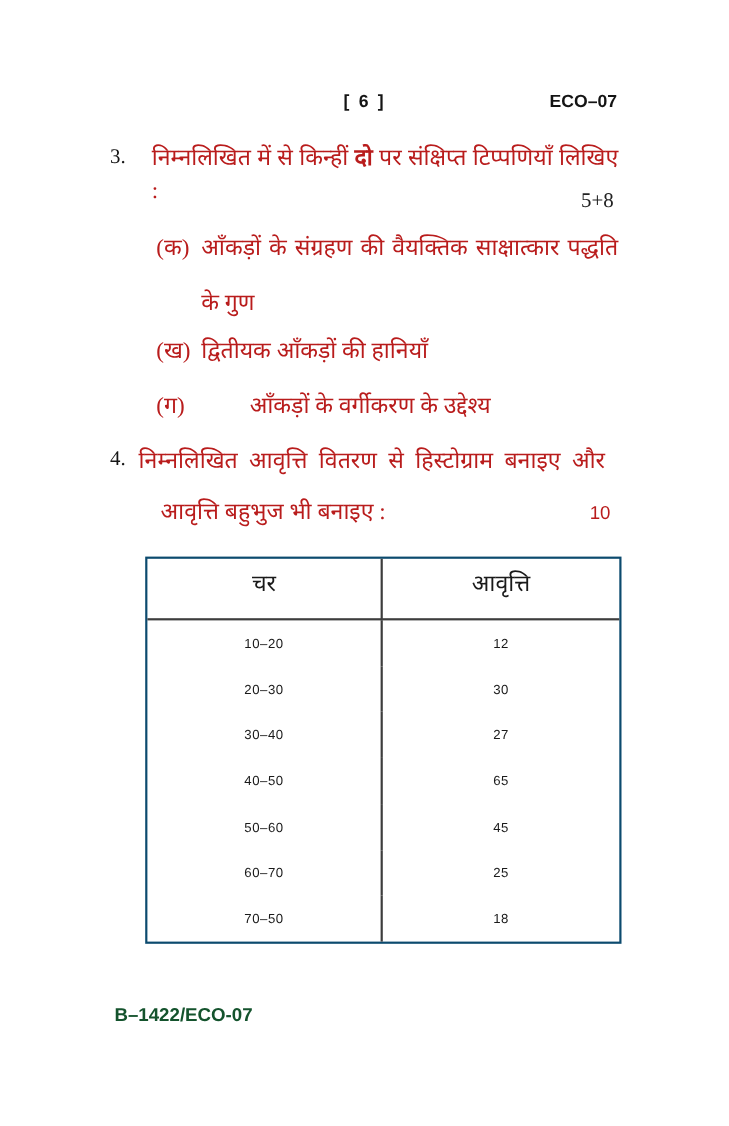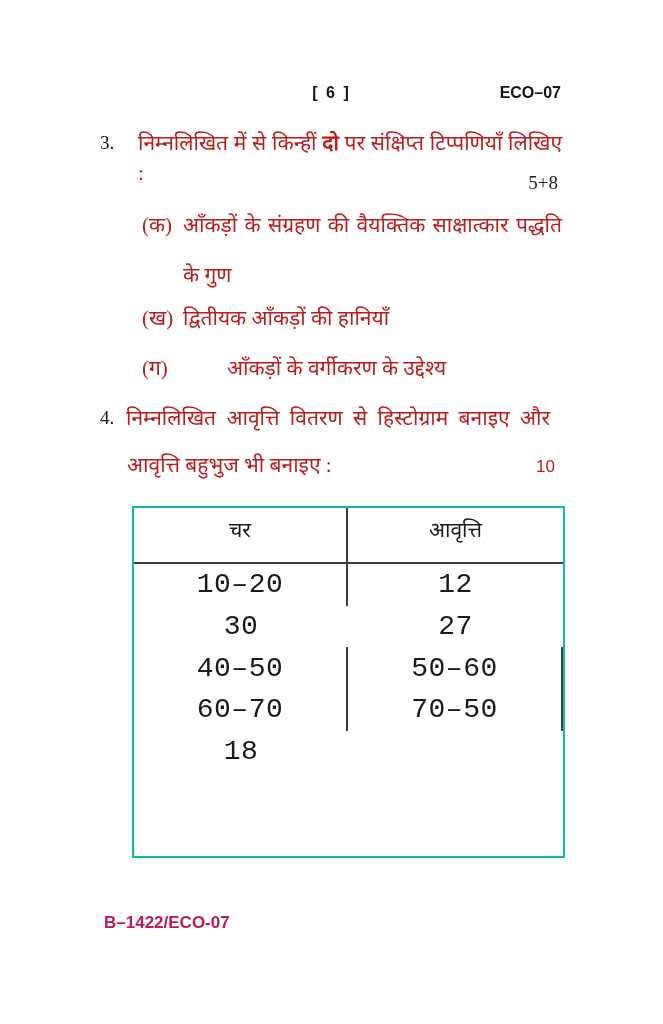--- a/index.html
+++ b/index.html
@@ -39,47 +39,47 @@
     font-size: 19px; color: #222222;
   }
   .marks-sans {
     font-family: "Liberation Sans", sans-serif;
     font-size: 17px; color: #b91c1c;
   }
 
   
   .freq-table {
     left: 132px; top: 506px; width: 433px; height: 352px;
-    border: 2px solid #14b8a6;
+    border: 2px solid #0c4a6e;
     display: grid;
     grid-template-columns: 214px 1fr;
     grid-template-rows: 56px repeat(7, 1fr);
     background: #ffffff;
   }
   .freq-table .cell {
     display: flex; align-items: center; justify-content: center;
     font-size: 20px; color: #1a1a1a;
   }
   .freq-table .col-left { border-right: 2px solid #3d3d3d; }
   .freq-table .head {
     border-bottom: 2px solid #3d3d3d;
     align-items: flex-start; padding-top: 7px;
     font-family: "Liberation Serif", serif;
     font-size: 21px;
   }
   .freq-table .num {
-    font-family: Liberation Mono, monospace;
-    font-size: 28px; letter-spacing: 0.5px;
+    font-family: Liberation Sans, sans-serif;
+    font-size: 12px; letter-spacing: 0.5px;
   }
 
   
   .ftr {
     left: 104px; top: 913px;
     font-family: "Liberation Sans", sans-serif;
-    font-weight: bold; font-size: 17px; color: #be185d;
+    font-weight: bold; font-size: 17px; color: #14532d;
   }
 </style>
 </head>
 <body>
 
 <div class="abs hdr">
   <span class="page-num">[ 6 ]</span>
   <span class="course">ECO–07</span>
 </div>
 
@@ -92,37 +92,42 @@
 <div class="abs dev" style="left:183px; top:260px;">के गुण</div>
 
 <div class="abs dev" style="left:142px; top:303px;">(ख)</div>
 <div class="abs dev" style="left:183px; top:303px;">द्वितीयक आँकड़ों की हानियाँ</div>
 
 <div class="abs dev" style="left:142px; top:353px;">(ग)</div>
 <div class="abs dev" style="left:183px; top:353px;margin-left:44px;">आँकड़ों के वर्गीकरण के उद्देश्य</div>
 
 <div class="abs qnum" style="left:100px; top:403px;">4.</div>
 <div class="abs dev just" style="left:126px; top:403px; width:424px;">निम्नलिखित आवृत्ति वितरण से हिस्टोग्राम बनाइए और</div>
-<div class="abs dev" style="left:127px; top:450px;">आवृत्ति बहुभुज भी बनाइए :</div>
+<div class="abs dev" style="left:146px; top:450px;">आवृत्ति बहुभुज भी बनाइए :</div>
 <div class="abs marks-sans" style="left:100px; top:457px; width:455px; text-align:right;">10</div>
 
 <div class="abs freq-table">
   <div class="cell col-left head">चर</div>
   <div class="cell head">आवृत्ति</div>
 
   <div class="cell col-left num">10–20</div>
   <div class="cell num">12</div>
 
+  <div class="cell col-left num">20–30</div>
   <div class="cell num">30</div>
 
+  <div class="cell col-left num">30–40</div>
   <div class="cell num">27</div>
 
   <div class="cell col-left num">40–50</div>
+  <div class="cell num">65</div>
 
   <div class="cell col-left num">50–60</div>
+  <div class="cell num">45</div>
 
   <div class="cell col-left num">60–70</div>
+  <div class="cell num">25</div>
 
   <div class="cell col-left num">70–50</div>
   <div class="cell num">18</div>
 </div>
 
 <div class="abs ftr">B–1422/ECO-07</div>
 
 </body></html>

